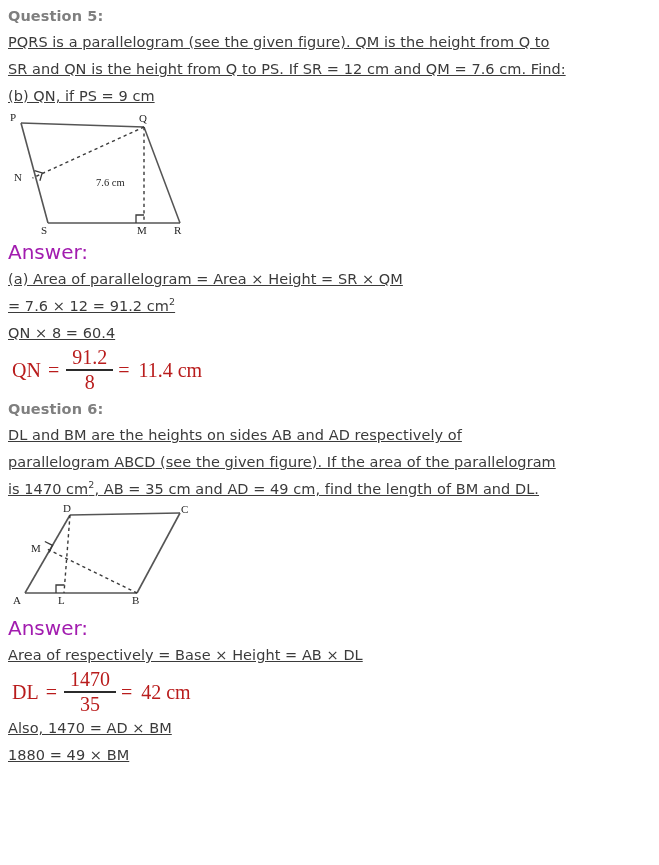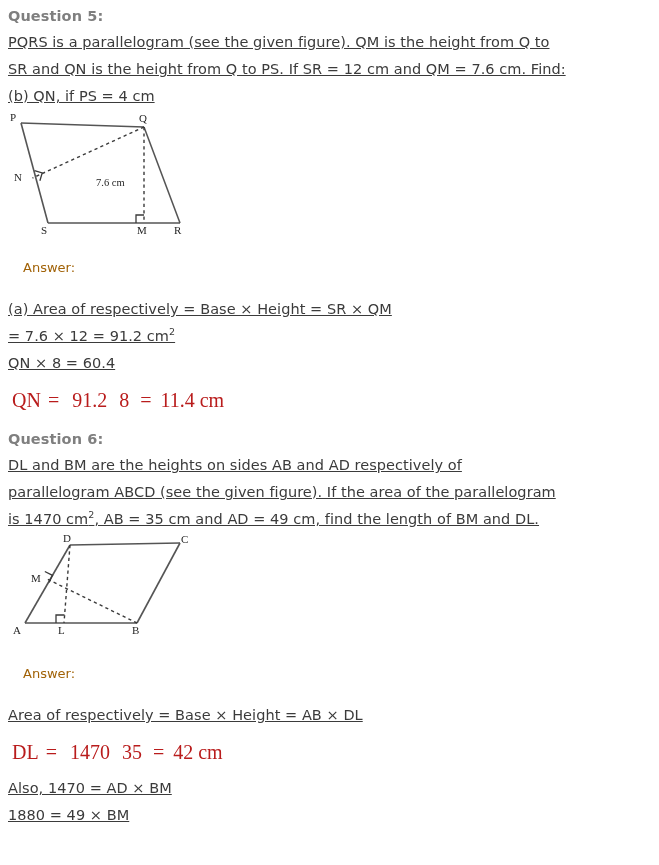--- a/index.html
+++ b/index.html
@@ -36,44 +36,44 @@
     color: #3b3b3b;
     letter-spacing: 0.05px;
     text-decoration: underline;
   }
   .para sup {
     font-size: 9.5px;
     vertical-align: super;
     line-height: 0;
   }
   .ans-label {
-    font-size: 13px;
+    font-size: 20px;
     line-height: 27px;
-    margin: 15px;
-    color: #a16207;
+    margin: 0;
+    color: #a21caf;
   }
   .fig-wrap {
     position: relative;
     margin: 0;
   }
   svg { display: block; }
   .fraction-line {
     font-family: "Liberation Serif", "DejaVu Serif", serif;
     font-size: 20px;
     color: #b91c1c;
     display: flex;
     align-items: center;
     margin: 0;
     height: 46px;
   }
   .fr-term { padding: 0 4px; }
   .fr-eq { padding: 0 5px 0 3px; }
   .frac {
     display: inline-flex;
-    flex-direction: row;
+    flex-direction: column;
     align-items: center;
     justify-content: flex-start;
     vertical-align: middle;
     line-height: 1.05;
     margin: 0 2px;
   }
   .frac .num { padding: 0 6px; }
   .frac .den { padding: 0 6px; }
   .frac .bar {
     display: block;
@@ -87,21 +87,21 @@
 </head>
 <body>
 
 <div class="page">
 
   <div>
 
     <p class="q-heading">Question 5:</p>
 
     <p class="para">PQRS is a parallelogram (see the given figure). QM is the height from Q to SR and QN is the height from Q to PS. If SR = 12 cm and QM = 7.6 cm. Find:</p>
-    <p class="para">(b) QN, if PS = 4 cm</p>
+    <p class="para">(b) QN, if PS = 9 cm</p>
 
     <div class="fig-wrap">
       <svg width="200" height="125" viewBox="0 0 200 125">
 
         <g stroke="#555555" fill="none" stroke-width="1.6">
           <line x1="13" y1="13" x2="136" y2="17"></line>
           <line x1="136" y1="17" x2="172" y2="113"></line>
           <line x1="172" y1="113" x2="40" y2="113"></line>
           <line x1="40" y1="113" x2="13" y2="13"></line>
         </g>
@@ -125,21 +125,21 @@
           <text x="129" y="124">M</text>
           <text x="166" y="124">R</text>
           <text x="88" y="76" font-size="10.5">7.6 cm</text>
         </g>
       </svg>
     </div>
 
     <div class="spacer-sm"></div>
 
     <p class="ans-label">Answer:</p>
-    <p class="para"> (a) Area of respectively = Base × Height = SR × QM</p>
+    <p class="para"> (a) Area of parallelogram = Area × Height = SR × QM</p>
     <p class="para"><span>= 7.6 × 12 = 91.2 cm</span><sup>2</sup></p>
     <p class="para">QN × 8 = 60.4</p>
 
     <div class="fraction-line">
       <span class="fr-term">QN</span>
       <span class="fr-eq">=</span>
       <span class="frac">
         <span class="num">91.2</span>
         <span class="bar"></span>
         <span class="den">8</span>

